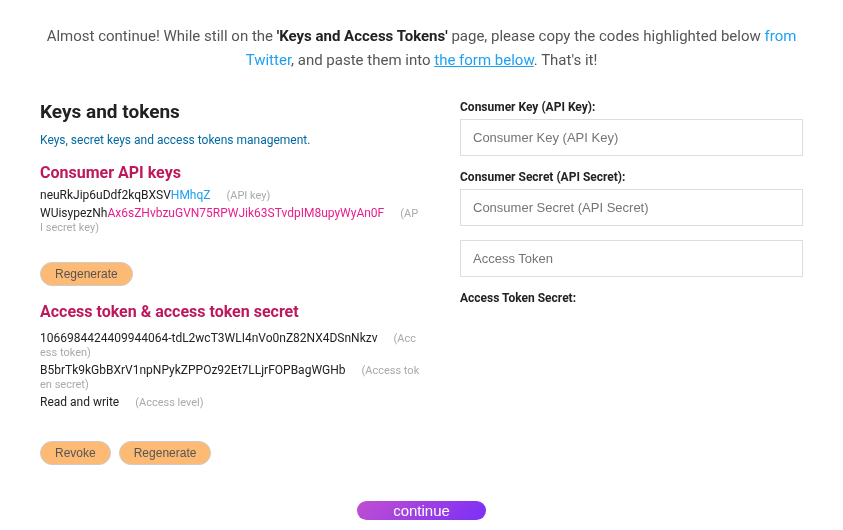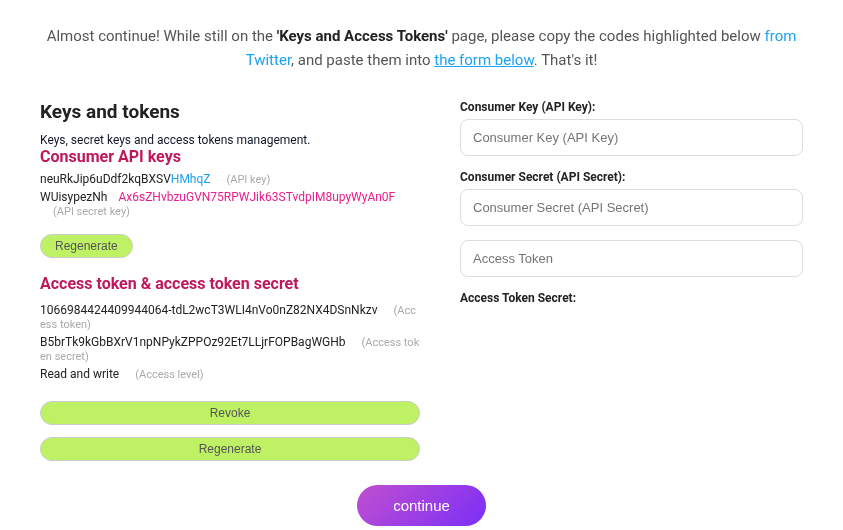--- a/index.html
+++ b/index.html
@@ -37,61 +37,61 @@
       flex-shrink: 0;
     }
     .panel-title {
       font-size: 19px;
       font-weight: 700;
       color: #222;
       margin-bottom: 10px;
     }
     .panel-subtitle {
       font-size: 12px;
-      color: #0f172a;
+      color: #0369a1;
+      margin-bottom: 16px;
     }
     .section-label {
       font-size: 16px;
       font-weight: 700;
       color: #be185d;
       margin-bottom: 6px;
     }
     .key-row {
       font-size: 12px;
       color: #222;
       margin-bottom: 4px;
       word-break: break-all;
     }
     .key-row .highlight-blue {
       color: #1da1f2;
       text-align: center;
     }
     .key-row .highlight-pink {
       color: #e91e8c;
-      padding-left: 11px;
     }
     .key-label {
       color: #aaa;
       font-size: 11px;
       margin-left: 13px;
     }
     .btn-small {
       border: 1px solid #ccc;
-      background: #bef264;
+      background: #fdba74;
       border-radius: 20px;
       padding: 4px 14px;
       font-size: 12px;
       color: #555;
       cursor: pointer;
-      margin-top: 12px;
+      margin-top: 24px;
     }
     .btn-row {
       display: flex;
+      gap: 8px;
       margin-top: 8px;
-      flex-direction: column;
     }
     .section-divider {
       margin: 16px 0 10px;
     }
     
     .right-panel {
       flex: 1;
     }
     .field-group {
       margin-bottom: 14px;
@@ -99,42 +99,43 @@
     .field-label {
       font-size: 12px;
       font-weight: 700;
       color: #222;
       margin-bottom: 5px;
       display: block;
     }
     .field-input {
       width: 100%;
       border: 1px solid #ddd;
-      border-radius: 8px;
+      border-radius: 0;
       padding: 10px 12px;
       font-size: 13px;
       color: #999;
       outline: none;
     }
     
     .footer {
       text-align: center;
       margin-top: 24px;
     }
     .continue-btn {
       background: linear-gradient(135deg, #c04fd0, #7b2ff7);
       color: #fff;
       border: none;
       border-radius: 25px;
-      padding: 12px 36px;
+      padding: 1px 36px;
       font-size: 15px;
       font-weight: 500;
       cursor: pointer;
       display: inline-block;
       margin-bottom: 10px;
+      margin-top: 12px;
     }
     .back-link {
       display: block;
       font-size: 13px;
       color: #555;
       text-decoration: none;
       cursor: pointer;
       font-family: Liberation Serif, serif;
     }
     .arrow-left {

